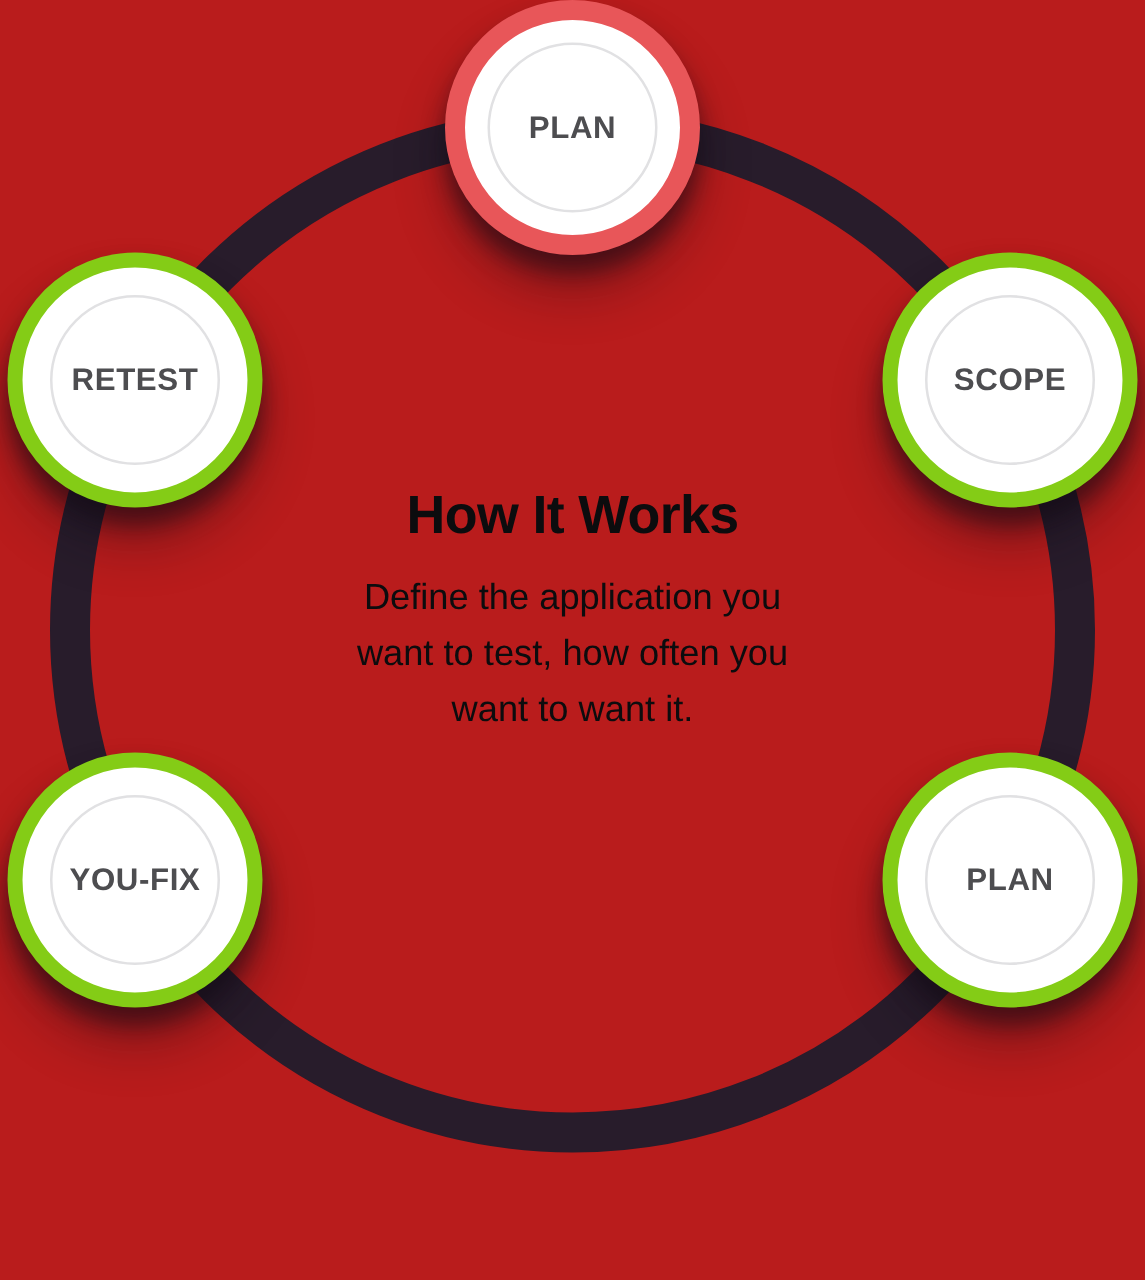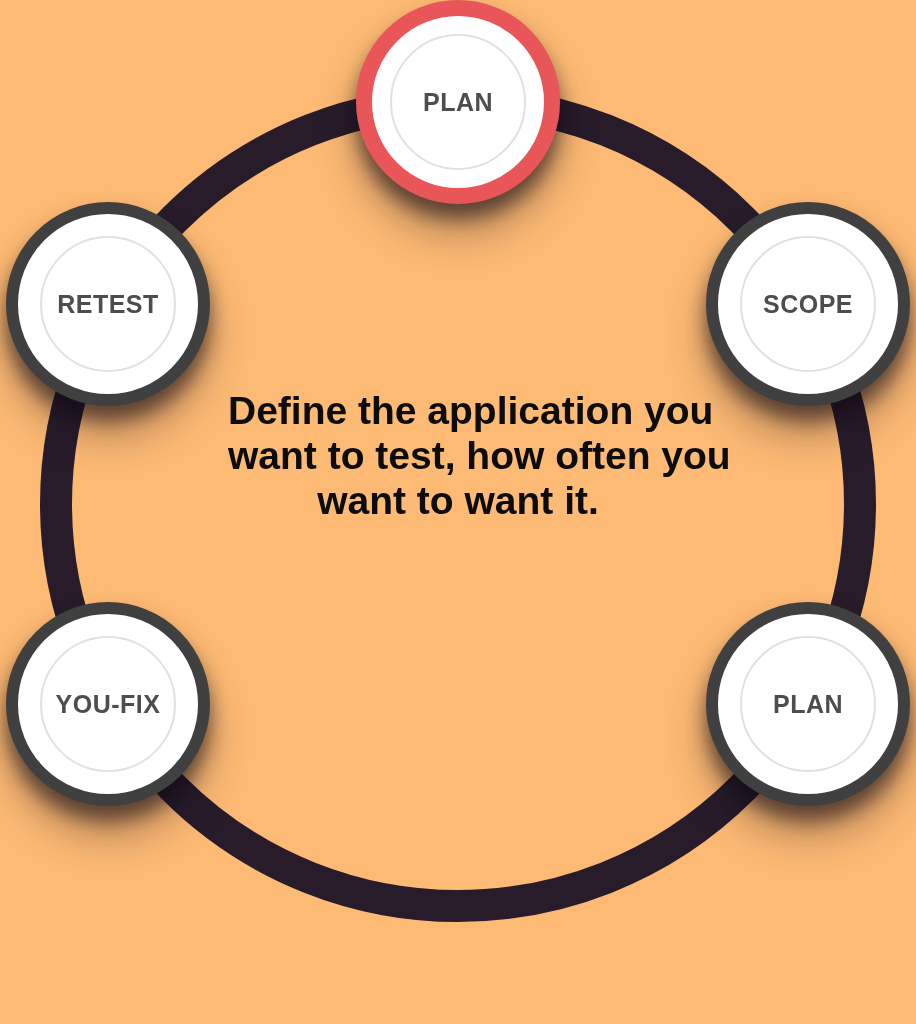--- a/index.html
+++ b/index.html
@@ -5,42 +5,42 @@
   html, body {
     margin: 0;
     padding: 0;
     background: #477150;
     font-family: "Liberation Sans", "DejaVu Sans", sans-serif;
   }
   .stage {
     position: relative;
     width: 916px;
     height: 1024px;
-    background: #fdba74;
+    background: #b91c1c;
     overflow: hidden;
   }
   
   .cycle-ring {
     position: absolute;
     left: 40px;
     top: 86px;
     width: 772px;
     height: 772px;
     border: 32px solid #281C2B;
     border-radius: 50%;
     box-sizing: content-box;
   }
   
   .node {
     position: absolute;
     width: 204px;
     height: 204px;
     box-sizing: border-box;
     background: #FFFFFF;
-    border: 12px solid #404040;
+    border: 12px solid #84cc16;
     border-radius: 50%;
     display: flex;
     align-items: center;
     justify-content: center;
     box-shadow: 0 14px 18px rgba(18, 9, 20, 0.55), 0 30px 42px rgba(18, 9, 20, 0.30);
     cursor: pointer;
   }
   .node::before {
     content: "";
     position: absolute;
@@ -82,23 +82,23 @@
     color: #0C0C0E;
   }
   .center-text h1 {
     margin: 0 0 20px 0;
     font-size: 43px;
     line-height: 48px;
     font-weight: bold;
     letter-spacing: -0.5px;
   }
   .center-text .desc {
-    font-size: 39px;
+    font-size: 29px;
     line-height: 45px;
-    font-weight: 700;
+    font-weight: 400;
   }
   .center-text .desc-line { white-space: nowrap; }
 </style>
 </head>
 <body>
 
 <div class="stage">
 
   <div class="cycle-ring"></div>
 
@@ -117,20 +117,21 @@
 
   <div class="node pos-left-bottom">
     <span class="node-label">YOU-FIX</span>
   </div>
 
   <div class="node pos-left-top">
     <span class="node-label">RETEST</span>
   </div>
 
   <div class="center-text">
+    <h1>How It Works</h1>
     <div class="desc">
       <div class="desc-line">Define the application you</div>
       <div class="desc-line">want to test, how often you</div>
       <div class="desc-line">want to want it.</div>
     </div>
   </div>
 
 </div>
 
 </body></html>

